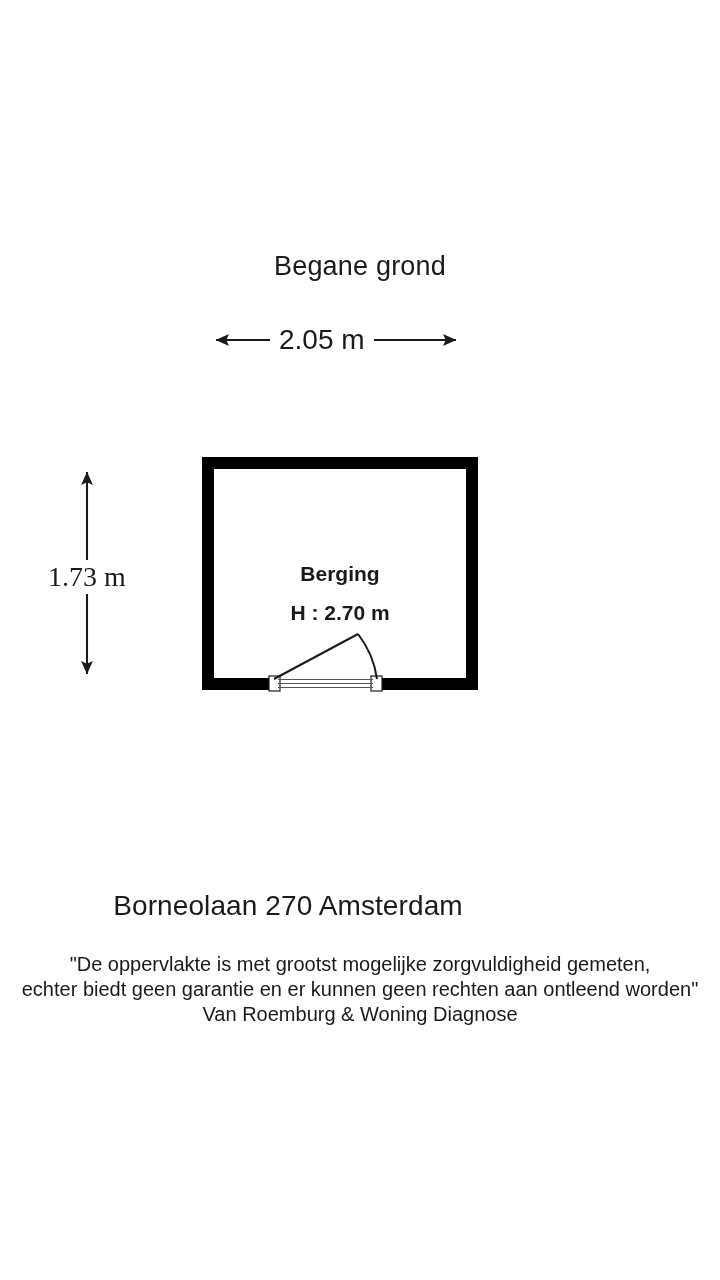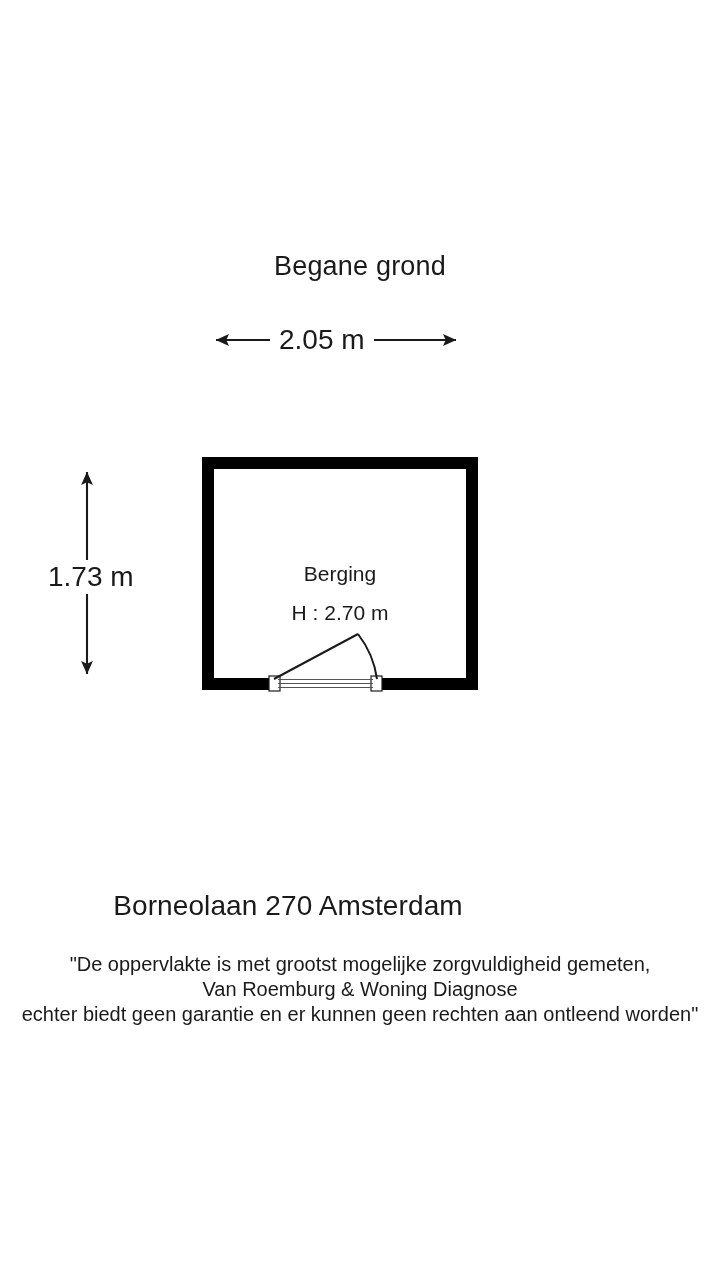--- a/index.html
+++ b/index.html
@@ -63,30 +63,32 @@
     left: 270px;
     top: 327px;
     padding: 0 9px;
     text-align: center;
   }
   .dim-label.vertical {
     left: 44px;
     top: 560px;
     padding: 4px 4px;
     text-align: center;
+    font-family: Liberation Serif, serif;
   }
 
   
   .room-label {
     position: absolute;
     left: 202px;
     top: 560px;
     width: 276px;
     text-align: center;
     color: #1a1a1a;
+    font-weight: bold;
   }
   .room-name {
     font-size: 21px;
     line-height: 27px;
     white-space: nowrap;
   }
   .room-height {
     font-size: 21px;
     line-height: 27px;
     margin-top: 12px;
@@ -180,17 +182,17 @@
 
   <div class="room-label">
     <div class="room-name">Berging</div>
     <div class="room-height">H : 2.70 m</div>
   </div>
 
   <div class="footer-address">Borneolaan 270 Amsterdam</div>
 
   <div class="footer-disclaimer">
     <div class="dline">"De oppervlakte is met grootst mogelijke zorgvuldigheid gemeten,</div>
+    <div class="dline">echter biedt geen garantie en er kunnen geen rechten aan ontleend worden"</div>
     <div class="dline">Van Roemburg &amp; Woning Diagnose</div>
-    <div class="dline">echter biedt geen garantie en er kunnen geen rechten aan ontleend worden"</div>
   </div>
 
 </div>
 
 </body></html>

